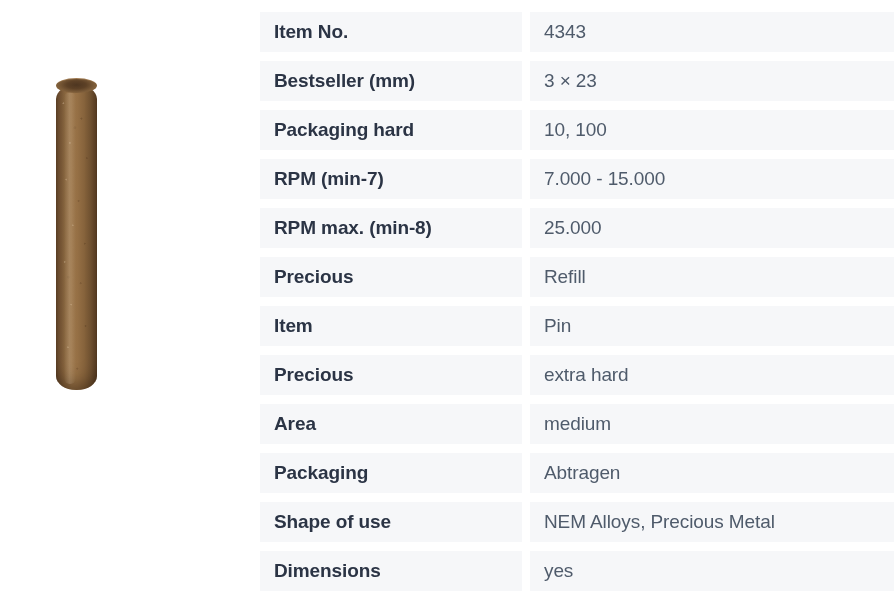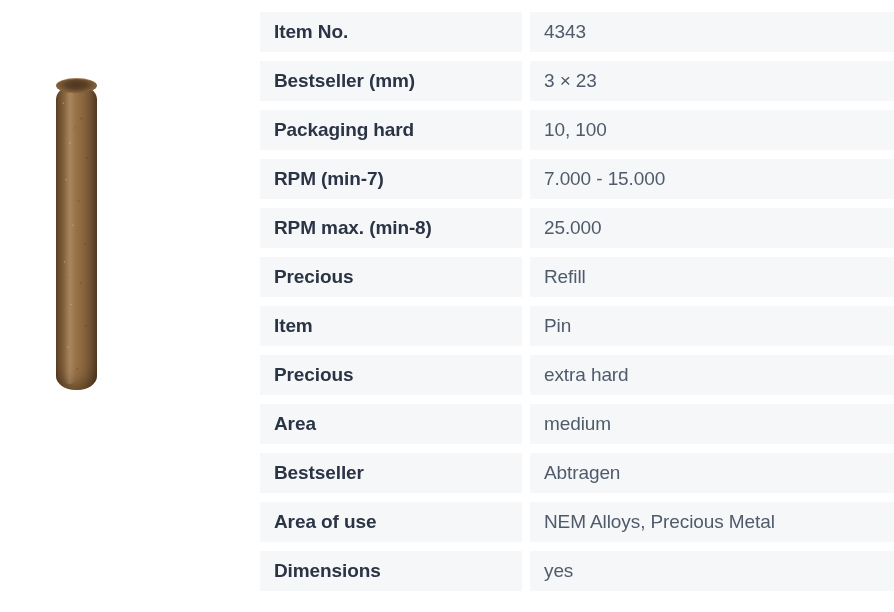--- a/index.html
+++ b/index.html
@@ -224,26 +224,26 @@
           <td class="spec-label">Precious</td>
           <td class="spec-value">extra hard</td>
         </tr>
 
         <tr>
           <td class="spec-label">Area</td>
           <td class="spec-value">medium</td>
         </tr>
 
         <tr>
-          <td class="spec-label">Bestseller</td>
+          <td class="spec-label">Packaging</td>
           <td class="spec-value">Abtragen</td>
         </tr>
 
         <tr>
-          <td class="spec-label">Area of use</td>
+          <td class="spec-label">Shape of use</td>
           <td class="spec-value">NEM Alloys, Precious Metal</td>
         </tr>
 
         <tr>
           <td class="spec-label">Dimensions</td>
           <td class="spec-value">yes</td>
         </tr>
 
       </tbody>
     </table>

